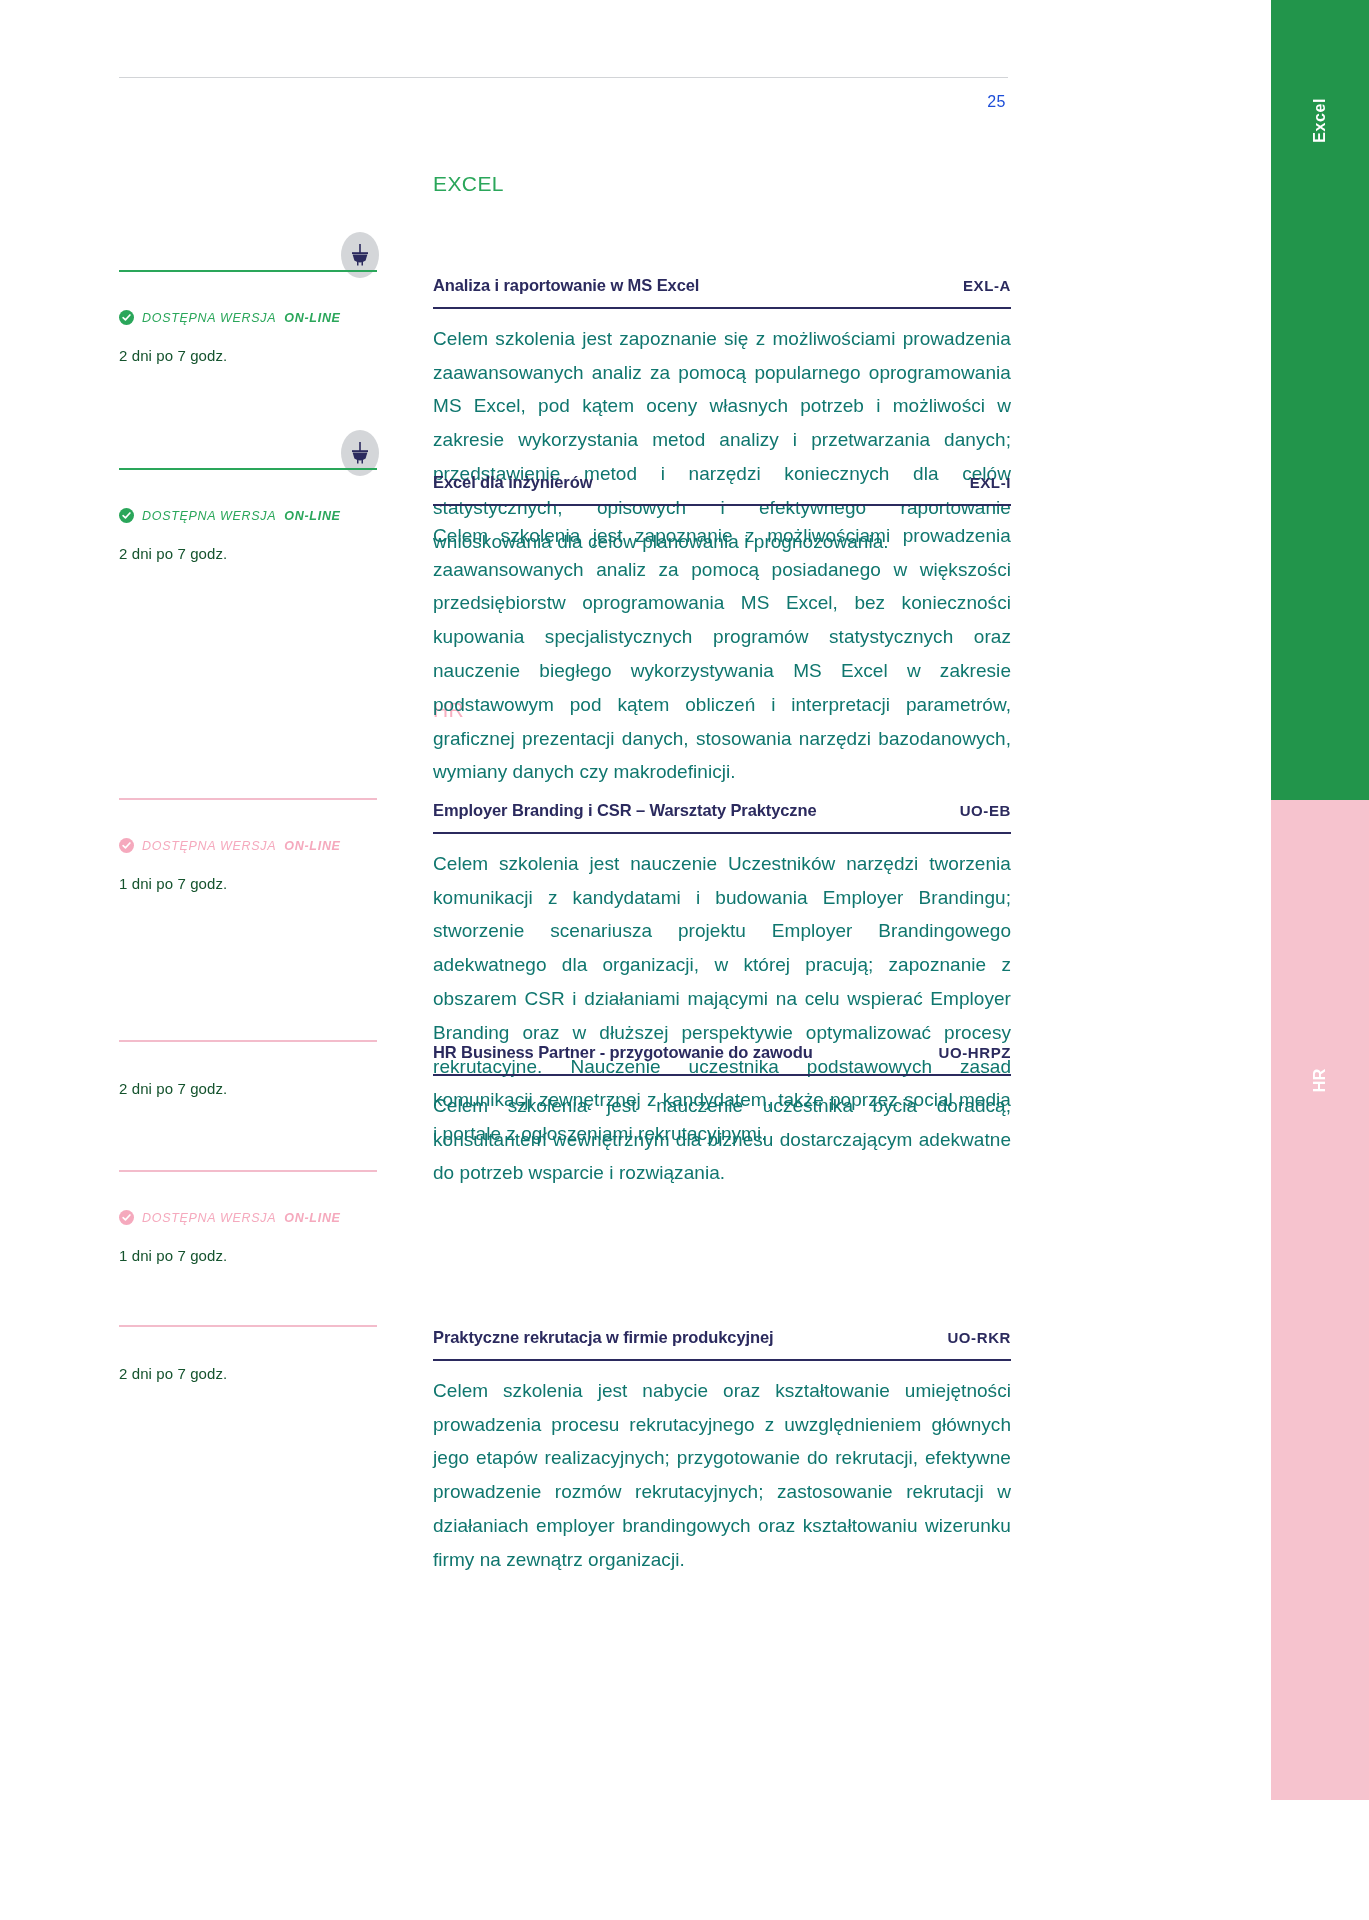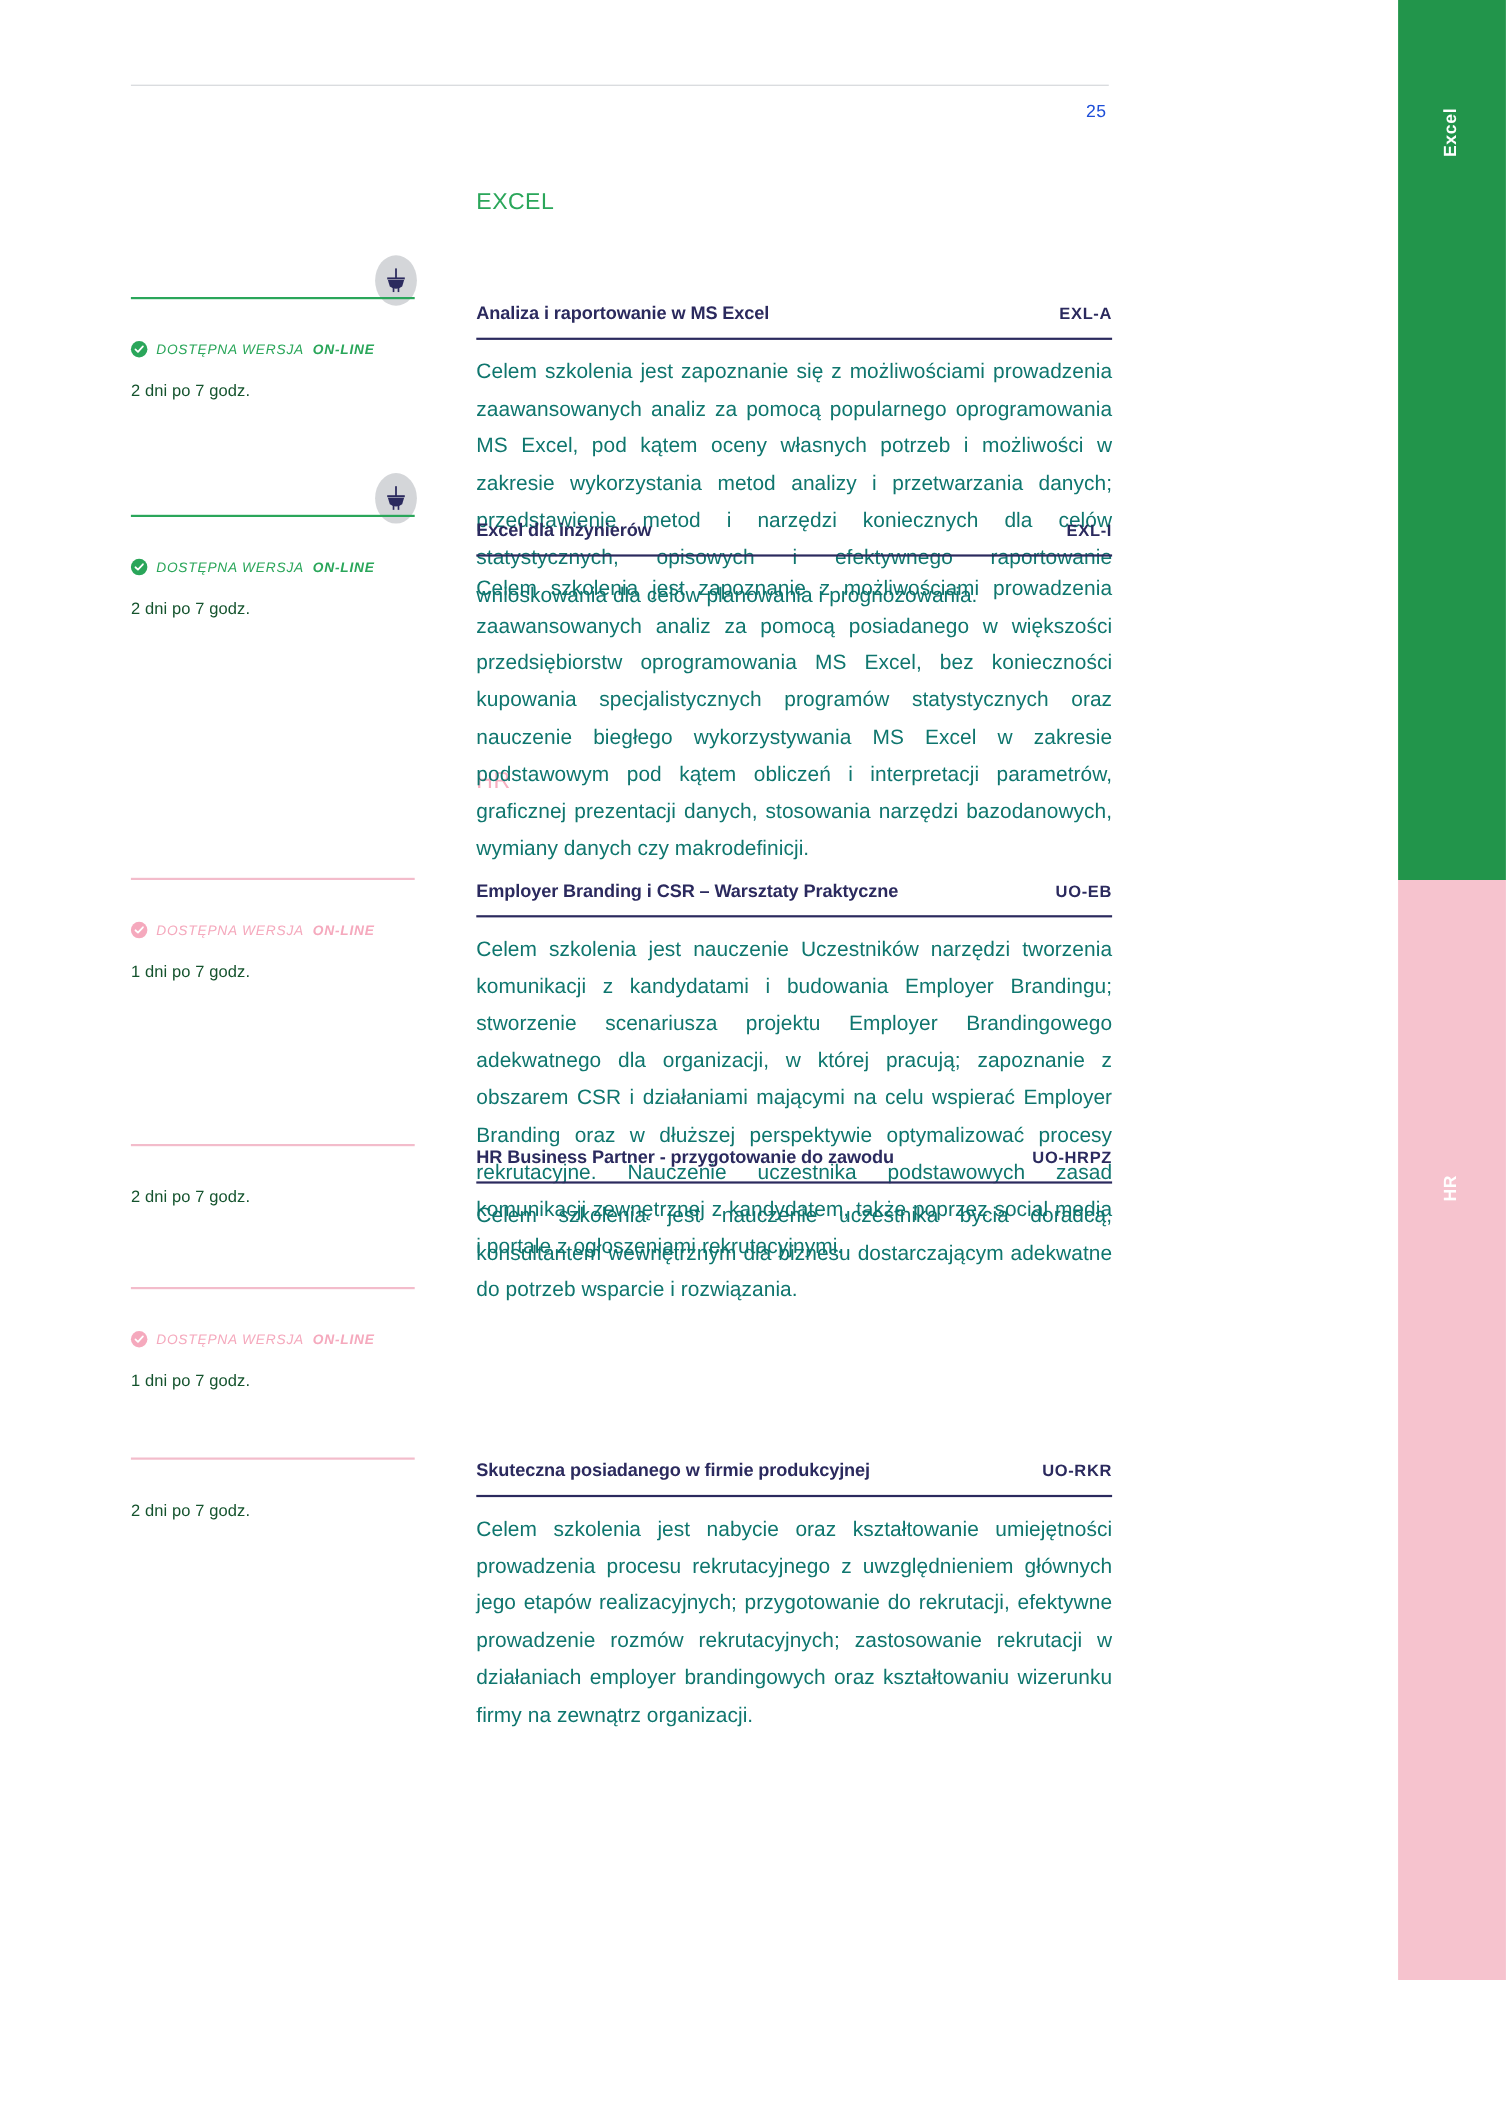--- a/index.html
+++ b/index.html
@@ -323,20 +323,20 @@
   </div>
 
 
   <div class="meta" style="top:1325px;">
     <div class="meta-rule pink"></div>
     <div class="duration" style="margin-top:38px;">2 dni po 7 godz.</div>
   </div>
 
   <div class="course" style="top:1292px;">
     <div class="course-head">
-      <div class="course-title">Skuteczna posiadanego w firmie produkcyjnej</div>
+      <div class="course-title">Praktyczne rekrutacja w firmie produkcyjnej</div>
       <div class="course-code">UO-RKR</div>
     </div>
     <div class="course-rule"></div>
     <div class="course-desc">Celem szkolenia jest nabycie oraz kształtowanie umiejętności prowadzenia procesu rekrutacyjnego z uwzględnieniem głównych jego etapów realizacyjnych; przygotowanie do rekrutacji, efektywne prowadzenie rozmów rekrutacyjnych; zastosowanie rekrutacji w działaniach employer brandingowych oraz kształtowaniu wizerunku firmy na zewnątrz organizacji.</div>
   </div>
 
 </div>
 
 </body></html>

